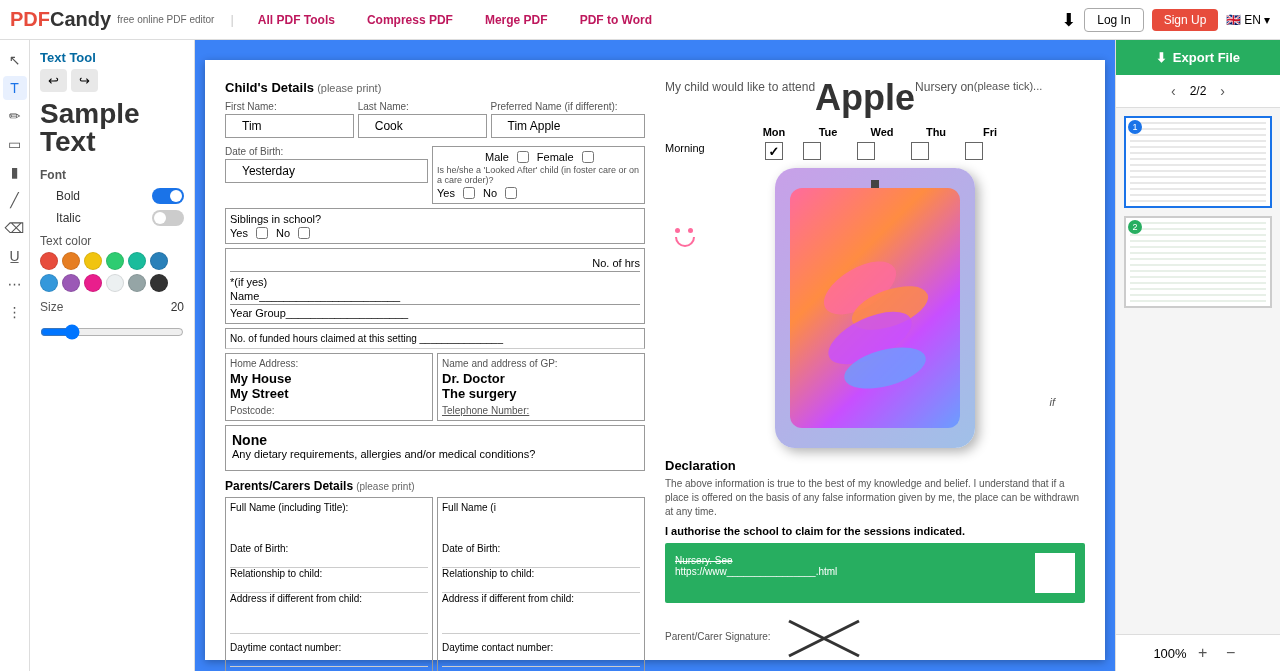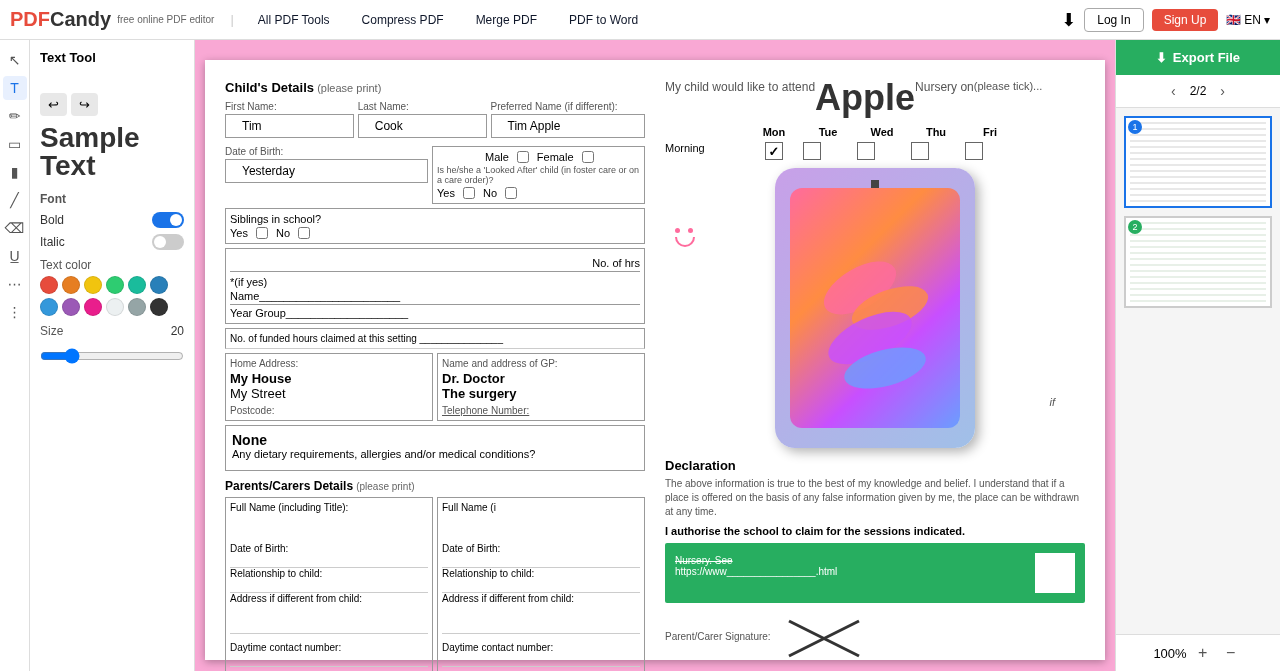--- a/index.html
+++ b/index.html
@@ -7,22 +7,22 @@
 
     
     .top-nav {
       display: flex; align-items: center; background: #fff; height: 40px;
       border-bottom: 1px solid #ddd; padding: 0 10px; gap: 16px; flex-shrink: 0;
     }
     .logo { display: flex; align-items: center; gap: 6px; font-size: 13px; color: #333; }
     .logo-main { font-size: 20px; font-weight: bold; color: #e74c3c; }
     .logo-sub { font-size: 10px; color: #666; line-height: 1.2; }
     .nav-btn {
-      background: none; border: none; cursor: pointer; font-size: 12px; color: #0f172a;
-      display: flex; align-items: center; gap: 3px; padding: 4px 8px;
+      background: none; border: none; cursor: pointer; font-size: 12px; color: #be185d;
+      display: flex; align-items: center; gap: 3px; padding: 4px 8px; font-weight: bold;
     }
     .nav-separator { color: #ccc; }
     .nav-right { margin-left: auto; display: flex; align-items: center; gap: 8px; }
     .btn-login { background: none; border: 1px solid #aaa; border-radius: 4px; padding: 4px 12px; cursor: pointer; font-size: 12px; }
     .btn-signup { background: #e74c3c; border: none; border-radius: 4px; padding: 4px 12px; cursor: pointer; font-size: 12px; color: #fff; }
     .lang-btn { font-size: 12px; background: none; border: none; cursor: pointer; display: flex; align-items: center; gap: 3px; }
 
     
     .main-layout { display: flex; flex: 1; overflow: hidden; }
 
@@ -31,26 +31,26 @@
       width: 30px; background: #fff; border-right: 1px solid #ddd;
       display: flex; flex-direction: column; align-items: center; padding-top: 8px; gap: 4px; flex-shrink: 0;
     }
     .tool-icon { width: 24px; height: 24px; display: flex; align-items: center; justify-content: center; cursor: pointer; border-radius: 4px; font-size: 14px; color: #555; }
     .tool-icon.active { background: #e8f0fe; color: #1a73e8; }
 
     
     .text-tool-panel {
       width: 165px; background: #fff; border-right: 1px solid #ddd; padding: 10px; flex-shrink: 0; overflow-y: auto;
     }
-    .panel-title { font-size: 13px; font-weight: bold; color: #000000; margin-bottom: 28px; }
+    .panel-title { font-size: 13px; font-weight: bold; color: #0369a1; margin-bottom: 4px; }
     .sample-text-preview {
       font-size: 28px; font-weight: bold; color: #333; margin-bottom: 12px; line-height: 1;
     }
     .font-section-label { font-size: 12px; color: #555; margin-bottom: 6px; font-weight: bold; }
-    .toggle-row { display: flex; align-items: center; justify-content: space-between; margin-bottom: 6px; }
+    .toggle-row { display: flex; align-items: center; justify-content: space-between; margin-bottom: 6px; margin-left: 16px; }
     .toggle-label { font-size: 12px; color: #333; }
     .toggle {
       width: 32px; height: 16px; background: #ccc; border-radius: 8px; position: relative; cursor: pointer; flex-shrink: 0;
     }
     .toggle.on { background: #1a73e8; }
     .toggle-knob {
       width: 12px; height: 12px; background: #fff; border-radius: 50%;
       position: absolute; top: 2px; left: 2px; transition: left 0.2s;
     }
     .toggle.on .toggle-knob { left: 18px; }
@@ -58,21 +58,21 @@
     .color-palette { display: flex; flex-wrap: wrap; gap: 4px; margin-bottom: 8px; }
     .color-swatch { width: 18px; height: 18px; border-radius: 50%; cursor: pointer; border: 1px solid rgba(0,0,0,0.1); }
     .size-row { display: flex; align-items: center; justify-content: space-between; margin-bottom: 6px; }
     .size-label { font-size: 12px; color: #555; }
     .size-value { font-size: 12px; color: #333; }
     .size-slider { width: 100%; margin-top: 4px; }
     input[type=range] { width: 100%; }
 
     
     .pdf-area {
-      flex: 1; background: #f9a8d4; overflow-y: auto; padding: 20px; display: flex; flex-direction: column; align-items: center; gap: 16px; position: relative;
+      flex: 1; background: #3b82f6; overflow-y: auto; padding: 20px; display: flex; flex-direction: column; align-items: center; gap: 16px; position: relative;
     }
     .pdf-page {
       background: #fff; width: 900px; min-height: 600px; box-shadow: 0 2px 8px rgba(0,0,0,0.3); position: relative; padding: 20px; font-size: 11px;
     }
     .form-field { border: 1px solid #999; padding: 4px 16px; margin-bottom: 4px; min-height: 22px; font-size: 12px; }
     .field-label { font-size: 10px; color: #555; margin-bottom: 2px; }
     input[type=checkbox] { width: 12px; height: 12px; }
 
     
     .nursery-header { display: flex; align-items: flex-start; gap: 0; margin-bottom: 10px; flex-wrap: wrap; }
@@ -277,21 +277,21 @@
             </div>
           </div>
           <div style="border:1px solid #999;padding:4px;margin-bottom:4px;font-size:10px;border-bottom:1px solid #ccc;">
             <span>No. of funded hours claimed at this setting</span> _______________
           </div>
 
           <div style="display:flex;gap:4px;margin-bottom:4px;">
             <div style="flex:1;border:1px solid #999;padding:4px;">
               <div class="field-label">Home Address:</div>
               <div style="font-size:13px;font-weight:bold;">My House</div>
-              <div style="font-size:13px;font-weight:normal;">My Street</div>
+              <div style="font-size:13px;font-weight:bold;">My Street</div>
               <div style="font-size:10px;margin-top:4px;color:#555;">Postcode:</div>
             </div>
             <div style="flex:1;border:1px solid #999;padding:4px;">
               <div class="field-label">Name and address of GP:</div>
               <div style="font-size:13px;font-weight:bold;">Dr. Doctor</div>
               <div style="font-size:13px;font-weight:bold;">The surgery</div>
               <div style="font-size:10px;margin-top:4px;color:#555;text-decoration:underline;">Telephone Number:</div>
             </div>
           </div>
 

